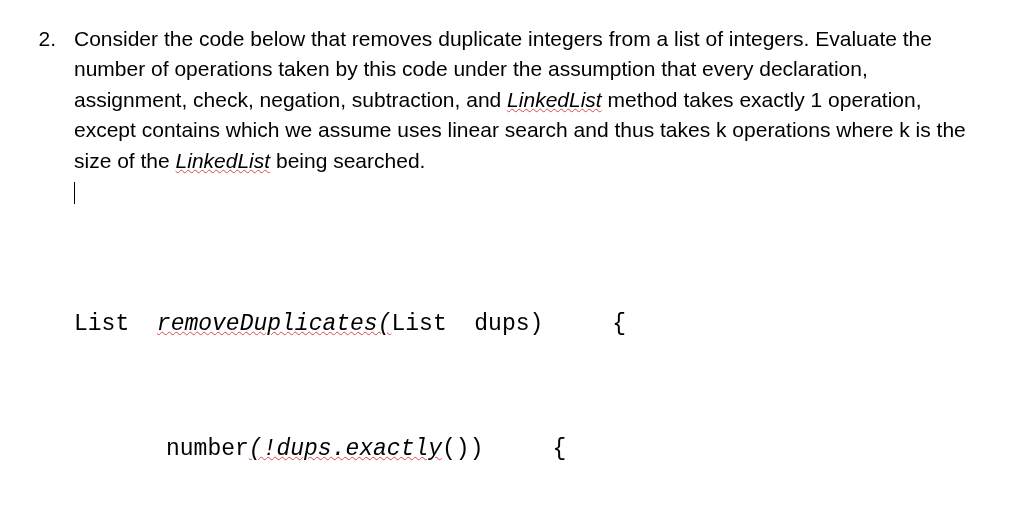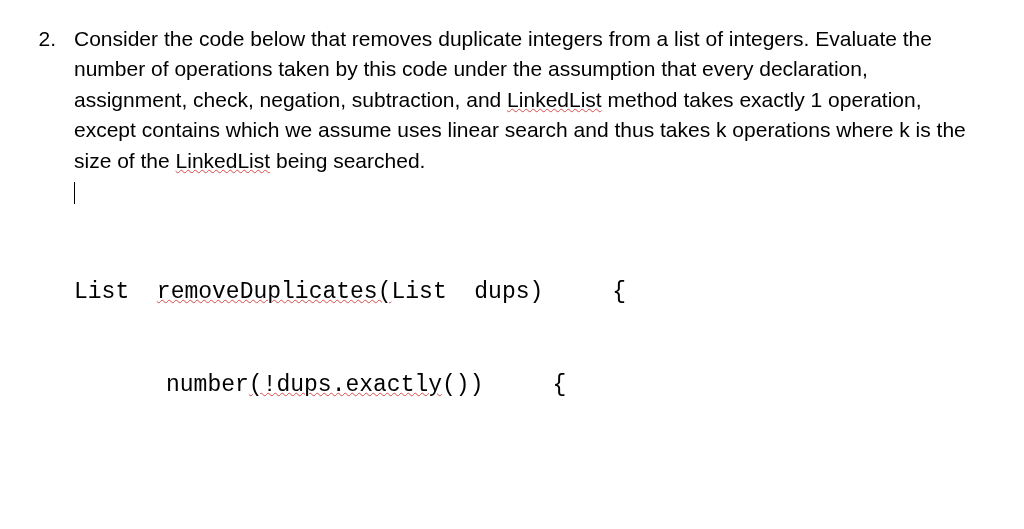--- a/index.html
+++ b/index.html
@@ -24,37 +24,38 @@
     }
     .qbody {
       flex: 1;
     }
     .prompt {
       max-width: 920px;
     }
     .squiggle {
       text-decoration: underline wavy #d94a4a;
       text-decoration-thickness: 1.2px;
+      font-style: italic;
     }
     .cursor {
       display: inline-block;
       width: 1px;
       height: 22px;
       background: #000;
       vertical-align: text-bottom;
       margin-bottom: -2px;
     }
     .codeblock {
       margin-top: 8px;
       font-family: "Courier New", Courier, monospace;
       font-size: 23px;
       line-height: 1.35;
       white-space: pre;
     }
-    .code-line { display: block; }
+    .code-line { display: block; margin-top: 32px; }
     .ind1 { padding-left: 92px; }
     
     .codeword { display: inline; }
   </style>
 </head>
 <body>
 
 <div class="question">
   <div class="qnum">2.</div>
   <div class="qbody">

